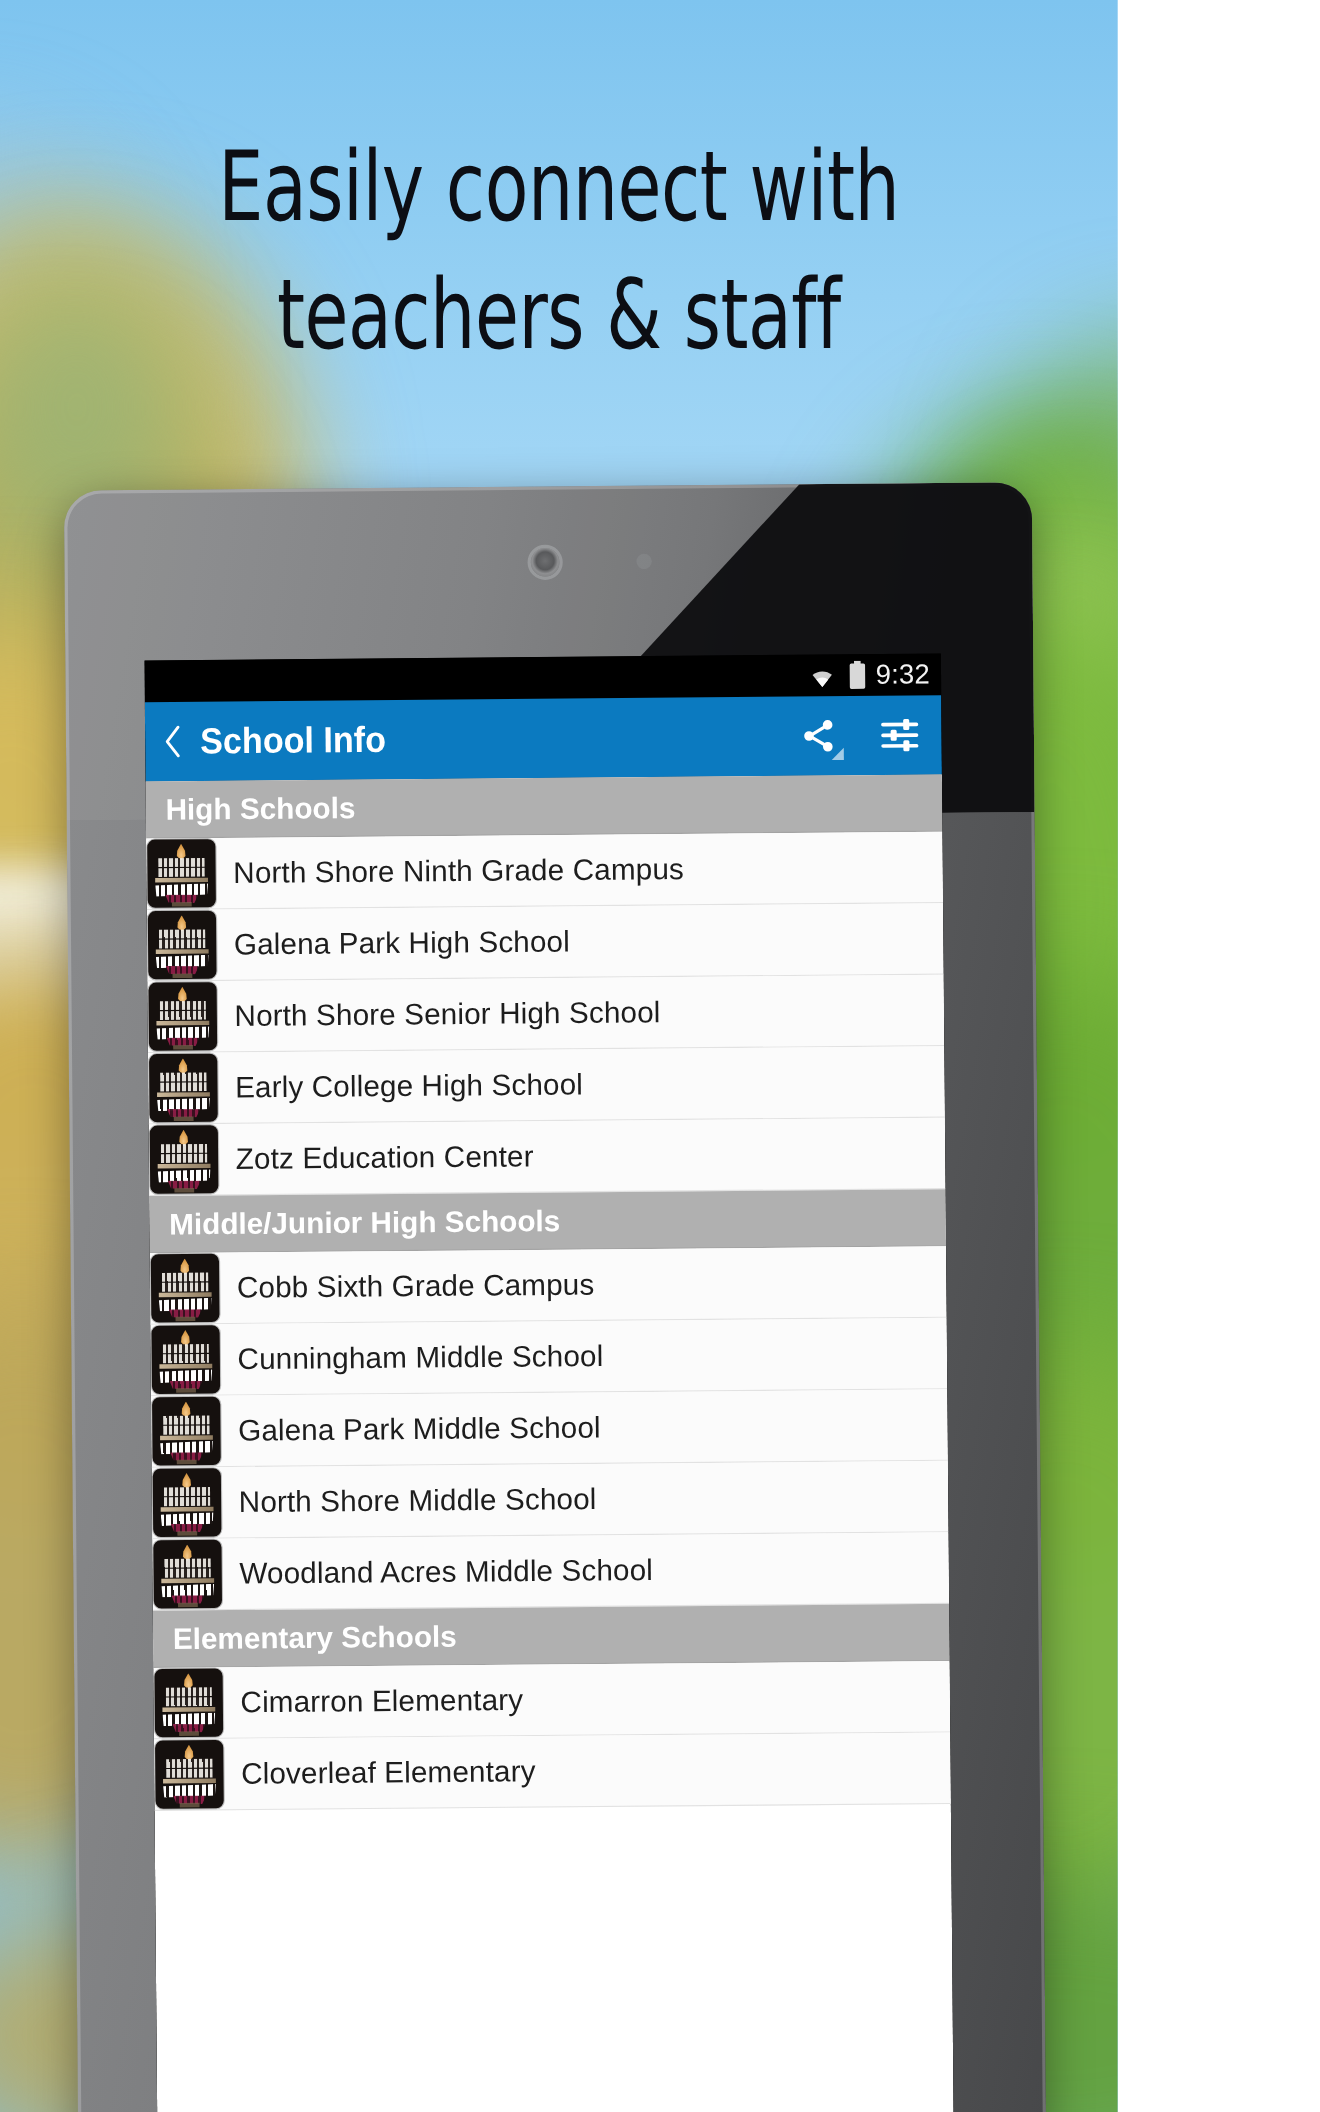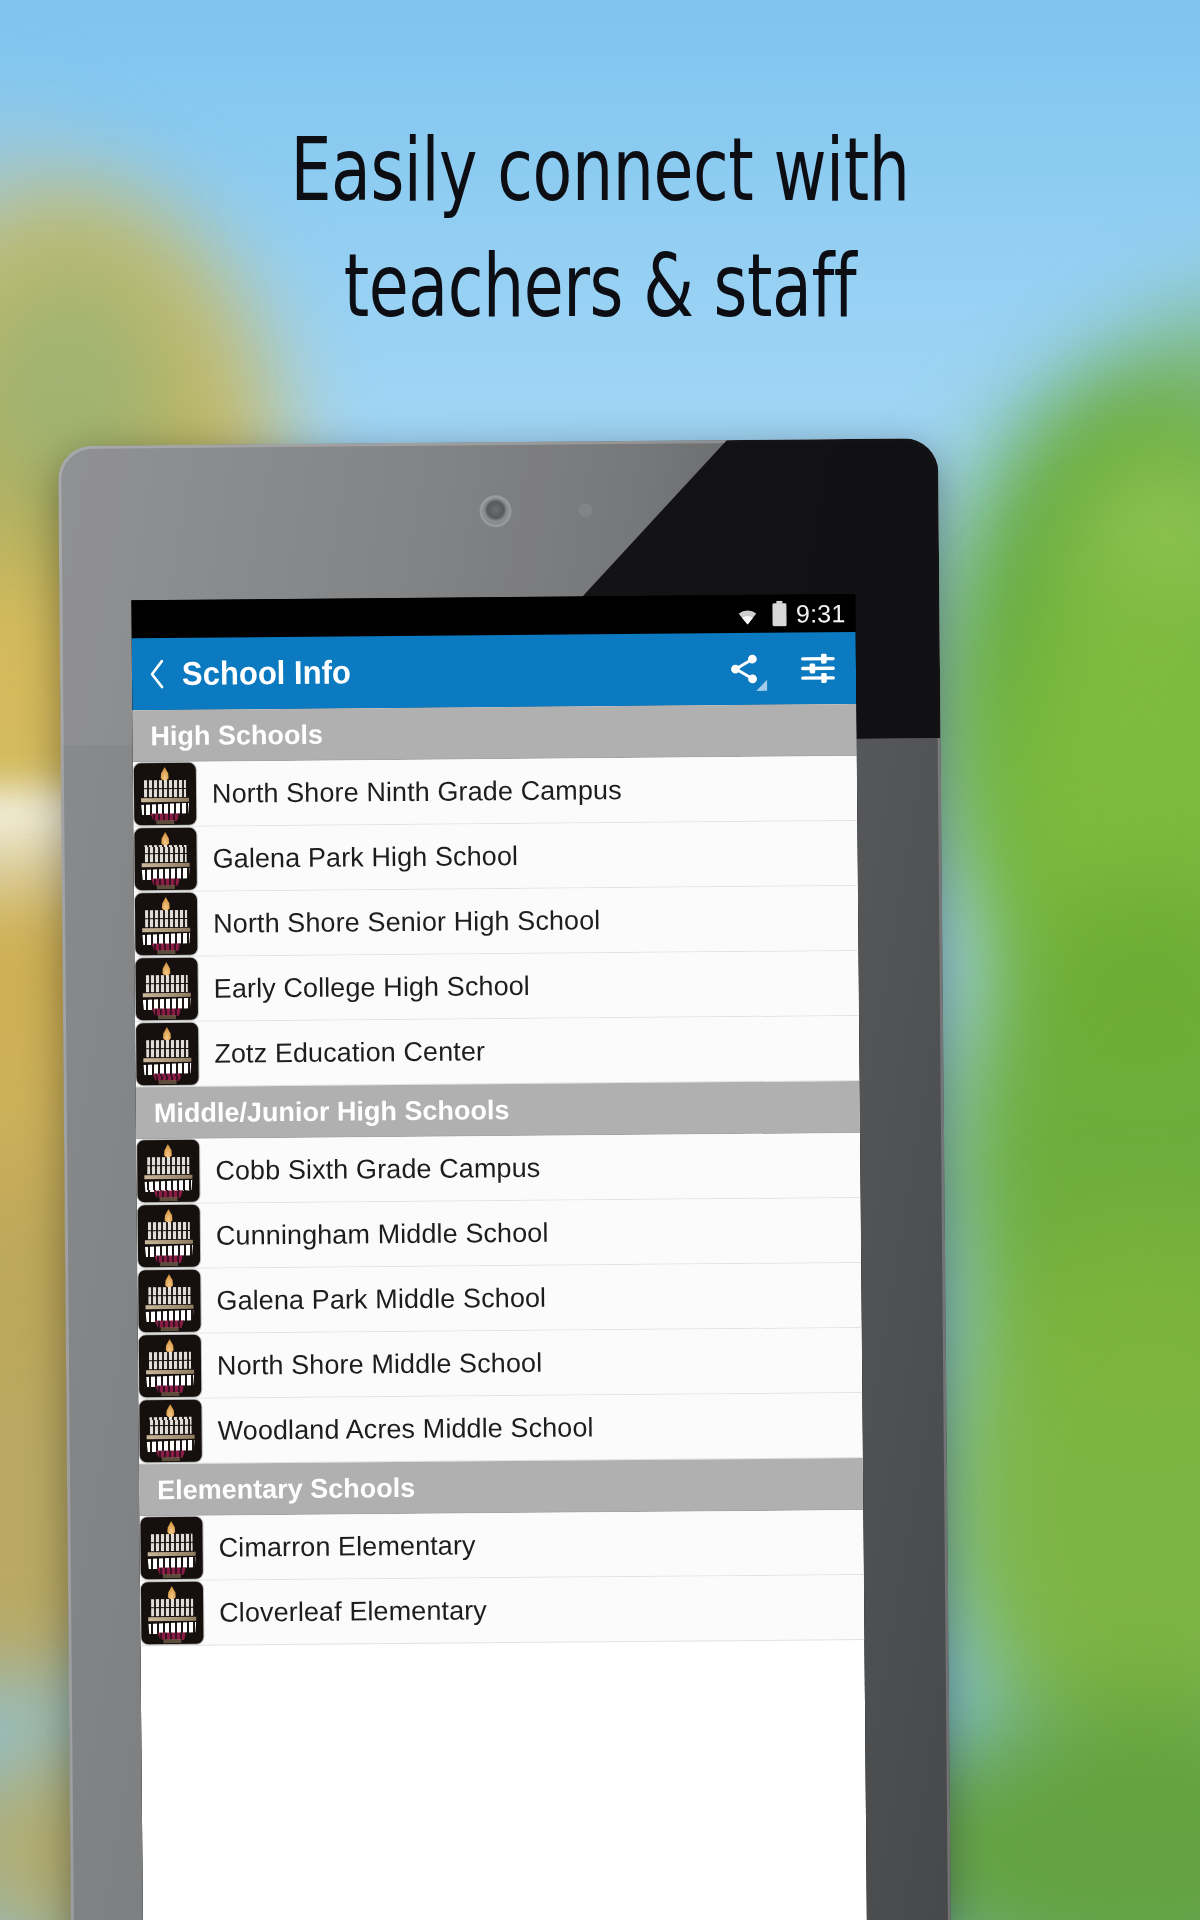--- a/index.html
+++ b/index.html
@@ -6,21 +6,21 @@
     margin: 0;
     padding: 0;
     width: 1200px;
     height: 1920px;
     overflow: hidden;
     font-family: "Liberation Sans", sans-serif;
   }
 
   #stage {
     position: relative;
-    width: 1200px;
+    width: 1016px;
     height: 1920px;
     overflow: hidden;
     background: #8ecbf0;
   }
 
   
   .bg-layer {
     position: absolute;
     inset: 0;
     overflow: hidden;
@@ -365,21 +365,21 @@
             <path d="M15 21.5 L6.2 10.6 A14 14 0 0 1 23.8 10.6 Z" fill="#cfcfcf"></path>
             <path d="M15 21.5 L9.6 14.8 A8.6 8.6 0 0 1 20.4 14.8 Z" fill="#fafafa"></path>
           </svg>
         </span>
         <span>
           <svg class="batt-icon" width="16" height="26" viewBox="0 0 16 26">
             <rect x="5" y="0" width="6" height="3" fill="#d8d8d8"></rect>
             <rect x="1" y="2.5" width="14" height="23" rx="1.5" fill="#d8d8d8"></rect>
           </svg>
         </span>
-        <span class="sb-time">9:31</span>
+        <span class="sb-time">9:32</span>
       </div>
 
       <div class="appbar">
         <div class="back-chevron">
           <svg width="18" height="32" viewBox="0 0 18 32">
             <path d="M14 3 L4 16 L14 29" fill="none" stroke="#ffffff" stroke-width="2.6" stroke-linecap="round" stroke-linejoin="round"></path>
           </svg>
         </div>
         <div class="appbar-title">School Info</div>
         <div class="appbar-actions">

